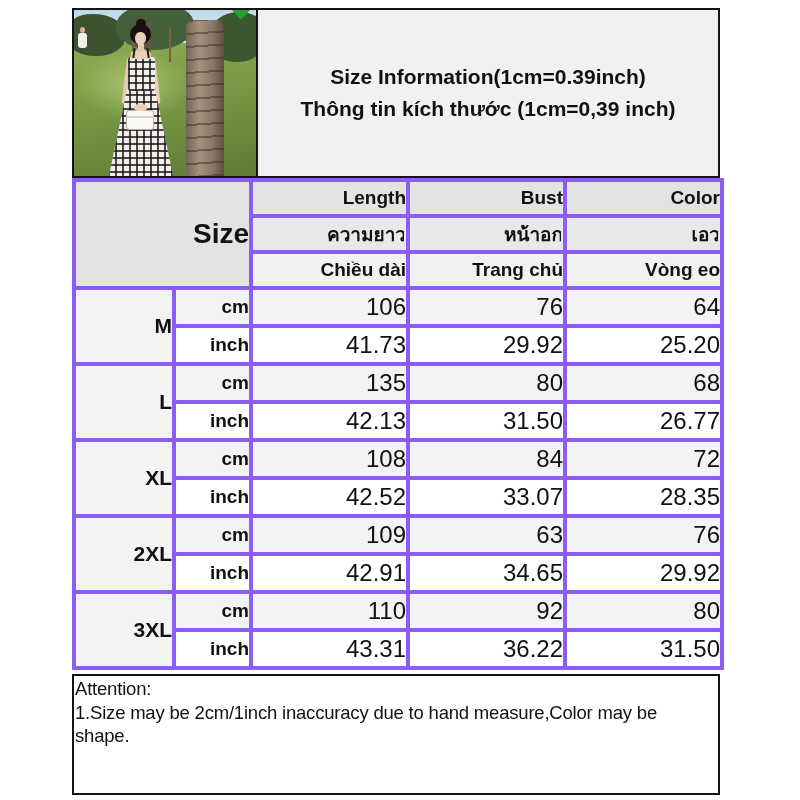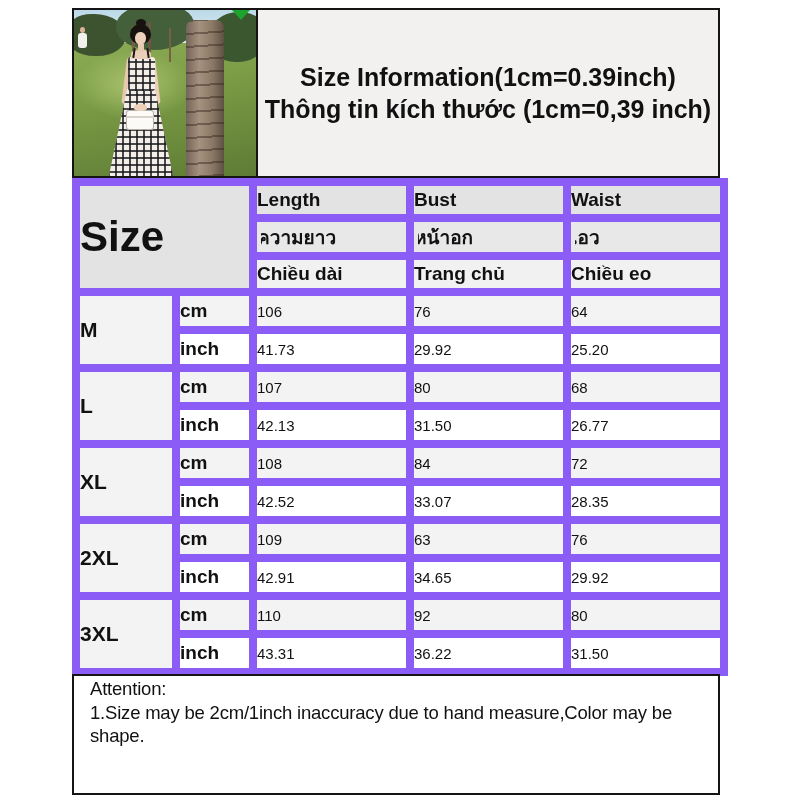--- a/index.html
+++ b/index.html
@@ -70,49 +70,49 @@
   .corner-badge{
     position:absolute;right:6px;top:0;width:0;height:0;
     border-left:9px solid transparent;border-right:9px solid transparent;
     border-top:10px solid #1ca42c;
   }
 
   .header-box{
     flex:1;background:#f2f1f0;display:flex;flex-direction:column;
     align-items:center;justify-content:center;text-align:center;
   }
-  .header-line{font-weight:bold;font-size:25px;line-height:32px;white-space:nowrap;}
+  .header-line{font-weight:bold;font-size:21px;line-height:32px;white-space:nowrap;}
 
   
   table.size-table{
     position:absolute;left:72px;top:178px;width:648px;
     border-collapse:collapse;table-layout:fixed;
   }
   table.size-table td{
-    border:8px solid #8b5cf6;text-align:left;vertical-align:middle;
+    border:4px solid #8b5cf6;text-align:right;vertical-align:middle;
     padding:0;overflow:hidden;
   }
-  td.size-merged{background:#dededd;font-size:42px;font-weight:bold;}
+  td.size-merged{background:#dededd;font-size:28px;font-weight:bold;}
   tr.hdr-en td{background:#e4e3e3;}
   tr.hdr-th td{background:#e9e8e8;border-radius:9px;}
   tr.hdr-vi td{background:#f2f1f1;}
   .hdr-cell{font-weight:bold;font-size:19px;}
   td.size-label{background:#dededd;font-weight:bold;font-size:21px;}
   tr.row-cm td{background:#f4f3f3;}
   tr.row-inch td{background:#ffffff;}
   td.unit{font-weight:bold;font-size:19px;}
-  td.val{font-size:15px;font-weight:normal;}
+  td.val{font-size:24px;font-weight:normal;}
   tr.hrow{height:36px;}
   tr.drow{height:38px;}
 
   
   .attention{
     position:absolute;left:72px;top:674px;width:648px;height:121px;
     border:2px solid #141414;box-sizing:border-box;background:#fff;
-    padding:1px 16px;font-size:18.5px;letter-spacing:-0.2px;line-height:23.5px;
+    padding:1px 1px;font-size:18.5px;letter-spacing:-0.2px;line-height:23.5px;
   }
   .attention div{white-space:nowrap;}
 </style>
 </head>
 <body>
 
 <div class="canvas">
 
   <div class="top">
     <div class="photo">
@@ -159,51 +159,51 @@
         <col style="width:77px">
       <col style="width:157px">
         <col style="width:157px">
         <col style="width:157px">
     </colgroup>
     <tbody>
       <tr class="hrow hdr-en">
         <td class="size-merged" colspan="2" rowspan="3">Size</td>
         <td class="hdr-cell">Length</td>
         <td class="hdr-cell">Bust</td>
-        <td class="hdr-cell">Waist</td>
+        <td class="hdr-cell">Color</td>
       </tr>
       <tr class="hrow hdr-th">
         <td class="hdr-cell">ความยาว</td>
         <td class="hdr-cell">หน้าอก</td>
         <td class="hdr-cell">เอว</td>
       </tr>
       <tr class="hrow hdr-vi">
         <td class="hdr-cell">Chiều dài</td>
         <td class="hdr-cell">Trang chủ</td>
-        <td class="hdr-cell">Chiều eo</td>
+        <td class="hdr-cell">Vòng eo</td>
       </tr>
 
       <tr class="drow row-cm">
         <td class="size-label" rowspan="2">M</td>
         <td class="unit">cm</td>
         <td class="val">106</td>
         <td class="val">76</td>
         <td class="val">64</td>
       </tr>
       <tr class="drow row-inch">
         <td class="unit">inch</td>
         <td class="val">41.73</td>
         <td class="val">29.92</td>
         <td class="val">25.20</td>
       </tr>
 
       <tr class="drow row-cm">
         <td class="size-label" rowspan="2">L</td>
         <td class="unit">cm</td>
-        <td class="val">107</td>
+        <td class="val">135</td>
         <td class="val">80</td>
         <td class="val">68</td>
       </tr>
       <tr class="drow row-inch">
         <td class="unit">inch</td>
         <td class="val">42.13</td>
         <td class="val">31.50</td>
         <td class="val">26.77</td>
       </tr>
 

